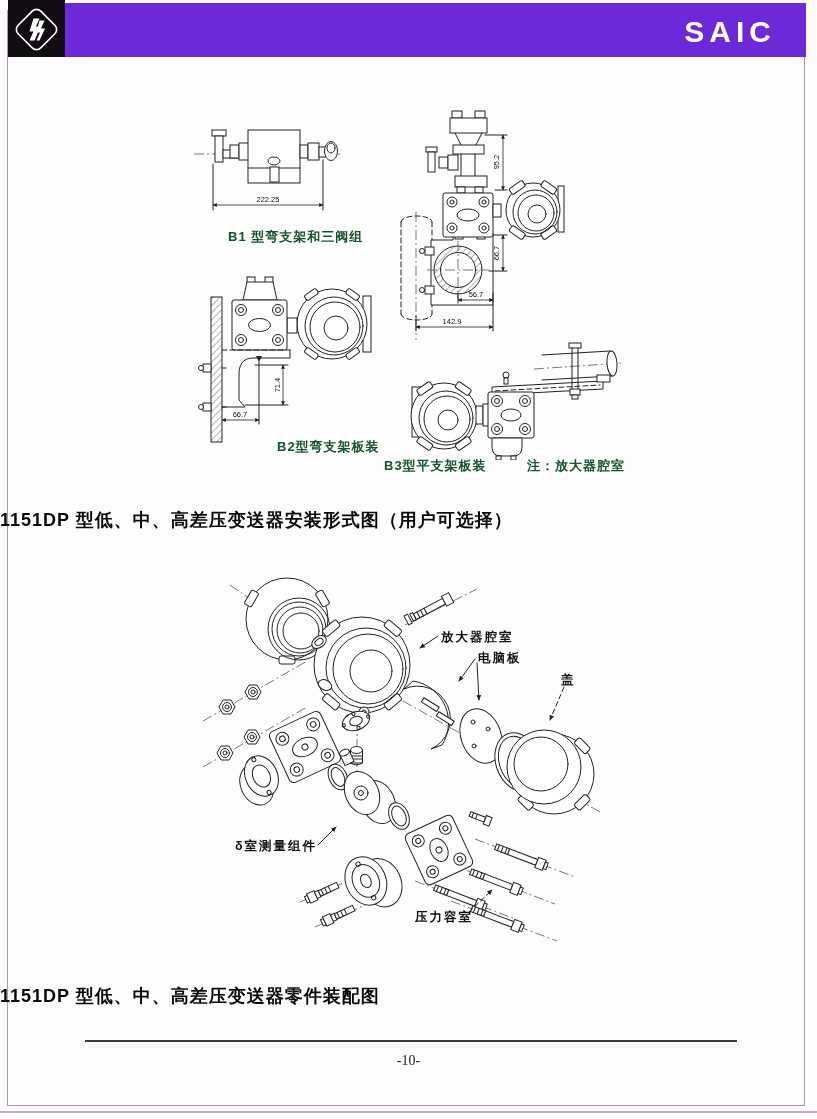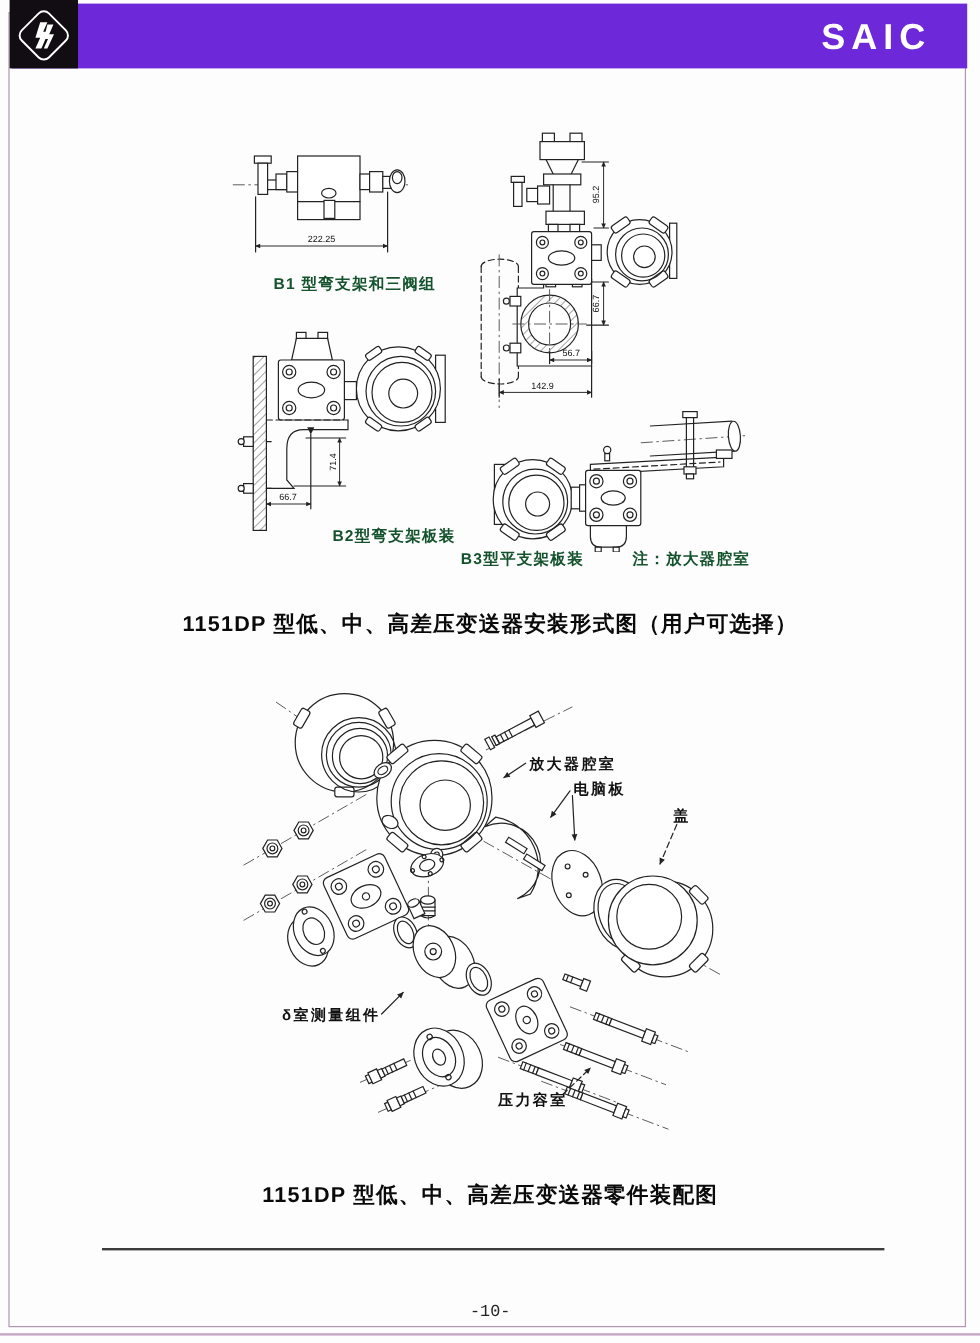--- a/index.html
+++ b/index.html
@@ -7,36 +7,36 @@
     width:817px;height:1119px;position:relative;background:#fdfdfd;
     font-family:"Liberation Sans",sans-serif;overflow:hidden;
   }
   .page-border{position:absolute;left:7px;top:10px;width:796px;height:1094px;
     border:1px solid #b394b3;pointer-events:none;}
   .bottom-strip{position:absolute;left:0;top:1111px;width:817px;height:2px;background:#c5a8c5;}
   .header{position:absolute;left:10px;top:3px;width:796px;height:54px;background:#6d28d9;}
   .logo{position:absolute;left:8px;top:0;width:57px;height:57px;background:#120d12;}
   .brand{position:absolute;right:30px;top:12px;color:#fff;font-weight:bold;
     font-size:30px;letter-spacing:5px;}
-  .fig-title{position:absolute;left:0;width:817px;text-align:center;
+  .fig-title{position:absolute;left:0;width:817px;text-align:left;
     font-weight:bold;font-size:18px;letter-spacing:1px;color:#0a0a0a;}
   #title-install{top:508px;}
   #title-assembly{top:984px;}
   .cap{position:absolute;font-weight:bold;font-size:13px;color:#14532d;letter-spacing:1px;}
   .draw{position:absolute;}
   .s{stroke:#222;stroke-width:1;fill:none;stroke-linecap:round;}
   .w{stroke:#222;stroke-width:1;fill:#fff;}
   .dash{stroke-dasharray:5 3;}
   .cl{stroke:#555;stroke-width:.8;fill:none;stroke-dasharray:10 3 2 3;}
   .dim{stroke:#222;stroke-width:.8;fill:none;}
   .dimt{font:7.5px "Liberation Sans",sans-serif;fill:#111;}
   .lbl{font:12.5px "Liberation Sans",sans-serif;font-weight:bold;fill:#111;letter-spacing:2px;}
   .footer-rule{position:absolute;left:85px;top:1040px;width:652px;height:2px;background:#3c3c3c;}
   .page-num{position:absolute;left:0;top:1053px;width:817px;text-align:center;
-    font-family:Liberation Mono, monospace;font-size:14px;color:#222;margin-top:33px;}
+    font-family:Liberation Serif, serif;font-size:14px;color:#222;}
 </style>
 </head>
 <body>
 
 <svg width="0" height="0" style="position:absolute" aria-hidden="true">
   <defs>
     <marker id="arr" viewBox="0 0 10 10" refX="8" refY="5" markerWidth="8" markerHeight="6" orient="auto-start-reverse">
       <path d="M0,1 L9,5 L0,9 Z" fill="#222"></path>
     </marker>
     <pattern id="hatch" width="5" height="5" patternUnits="userSpaceOnUse" patternTransform="rotate(45)">

